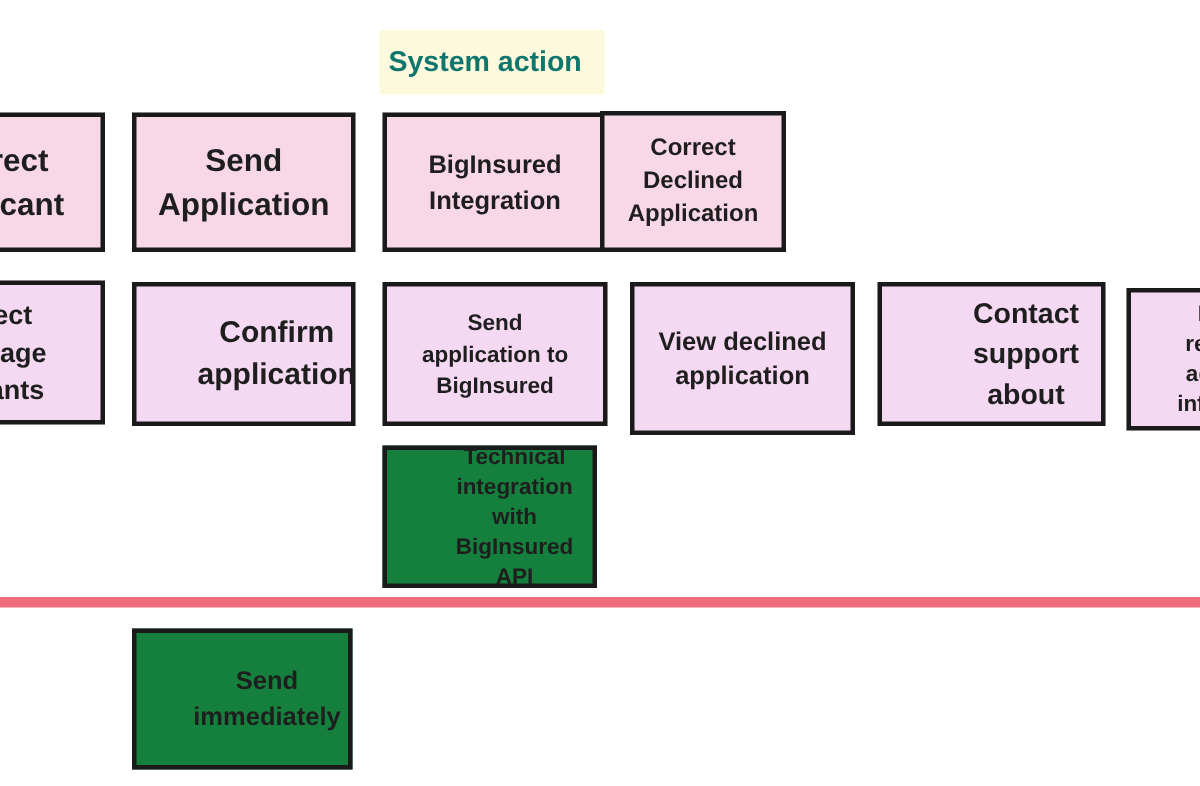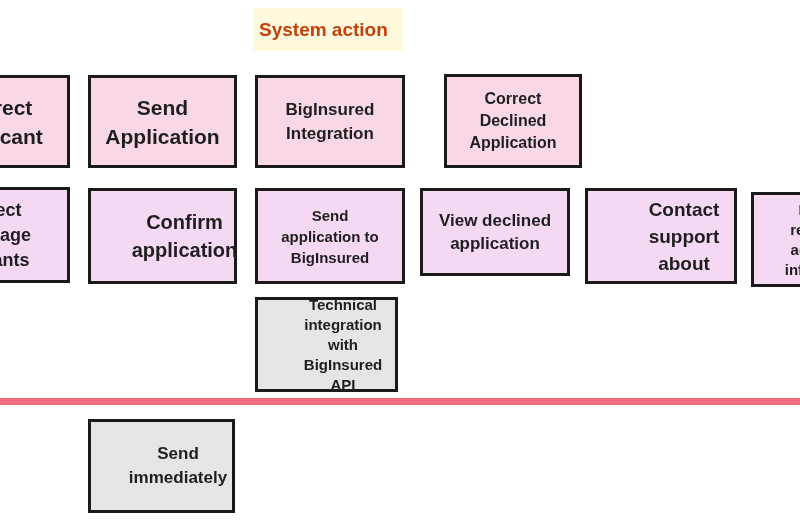--- a/index.html
+++ b/index.html
@@ -10,48 +10,48 @@
   #board {
     position: relative;
     width: 800px;
     height: 524px;
     overflow: hidden;
     background: #ffffff;
     font-family: "Liberation Sans", sans-serif;
   }
   .lane-label {
     position: absolute;
-    top: 8px;
+    top: 20px;
     height: 43px;
     background: #fcf9dc;
     display: flex;
     align-items: center;
     padding-left: 6px;
     box-sizing: border-box;
     font-weight: 700;
     font-size: 19px;
-    color: #c2410c;
+    color: #0f766e;
     white-space: nowrap;
     text-align: right;
   }
   .card {
     position: absolute;
     box-sizing: border-box;
     border: 3px solid #1a1a1a;
     display: flex;
     align-items: center;
     justify-content: center;
     text-align: center;
     white-space: pre-line;
     font-weight: 700;
     color: #1e1e1e;
   }
   .activity { background: #f8d8e7; }
   .task     { background: #f5d9f2; }
-  .note     { background: #e5e5e5; padding-left: 33px; }
+  .note     { background: #15803d; padding-left: 33px; }
   .divider {
     position: absolute;
     left: 0;
     top: 398px;
     width: 800px;
     height: 7px;
     background: #ef6e7e;
   }
 </style>
 </head>
@@ -60,33 +60,33 @@
 <div id="board">
 
   <div class="lane-label" style="left:253px; width:150px;">System action</div>
 
   <div class="card activity" style="left:-80px; top:75px; width:150px; height:93px; font-size:21px; line-height:29px;">Correct
 Applicant</div>
   <div class="card activity" style="left:88px; top:75px; width:149px; height:93px; font-size:21px; line-height:29px;">Send
 Application</div>
   <div class="card activity" style="left:255px; top:75px; width:150px; height:93px; font-size:17px; line-height:24px;">BigInsured
 Integration</div>
-  <div class="card activity" style="left:444px; top:74px; width:138px; height:94px; font-size:16px; line-height:22px;">Correct
+  <div class="card activity" style="left:400px; top:74px; width:124px; height:94px; font-size:16px; line-height:22px;">Correct
 Declined
 Application</div>
 
   <div class="card task" style="left:-80px; top:187px; width:150px; height:96px; font-size:18px; line-height:25px;">Select
 package
 variants</div>
   <div class="card task" style="left:88px; top:188px; width:149px; height:96px; font-size:20px; line-height:28px;padding-left:44px;">Confirm
 application</div>
   <div class="card task" style="left:255px; top:188px; width:150px; height:96px; font-size:15px; line-height:21px;">Send
 application to
 BigInsured</div>
-  <div class="card task" style="left:420px; top:188px; width:150px; height:88px; font-size:17px; line-height:23px;">View declined
+  <div class="card task" style="left:420px; top:188px; width:150px; height:102px; font-size:17px; line-height:23px;">View declined
 application</div>
   <div class="card task" style="left:585px; top:188px; width:152px; height:96px; font-size:19px; line-height:27px;padding-left:46px;">Contact
 support
 about</div>
   <div class="card task" style="left:751px; top:192px; width:150px; height:95px; font-size:15px; line-height:20px;">Provide
 requested
 additional
 information</div>
 
   <div class="card note" style="left:255px; top:297px; width:143px; height:95px; font-size:15px; line-height:20px;">Technical

